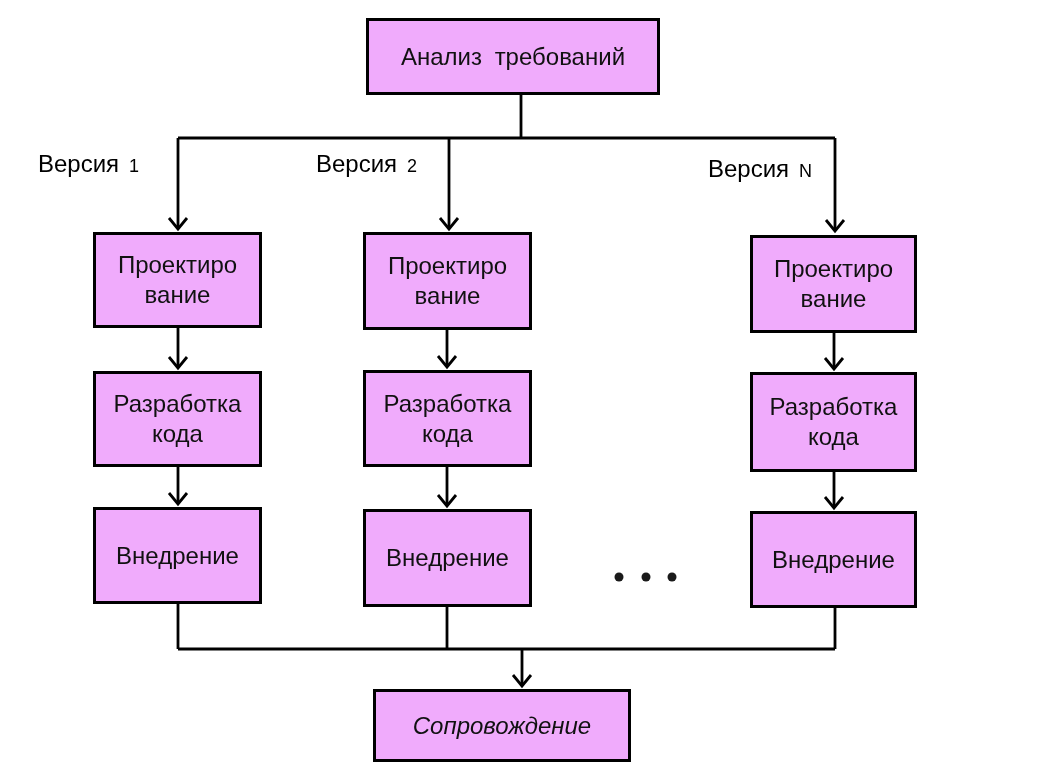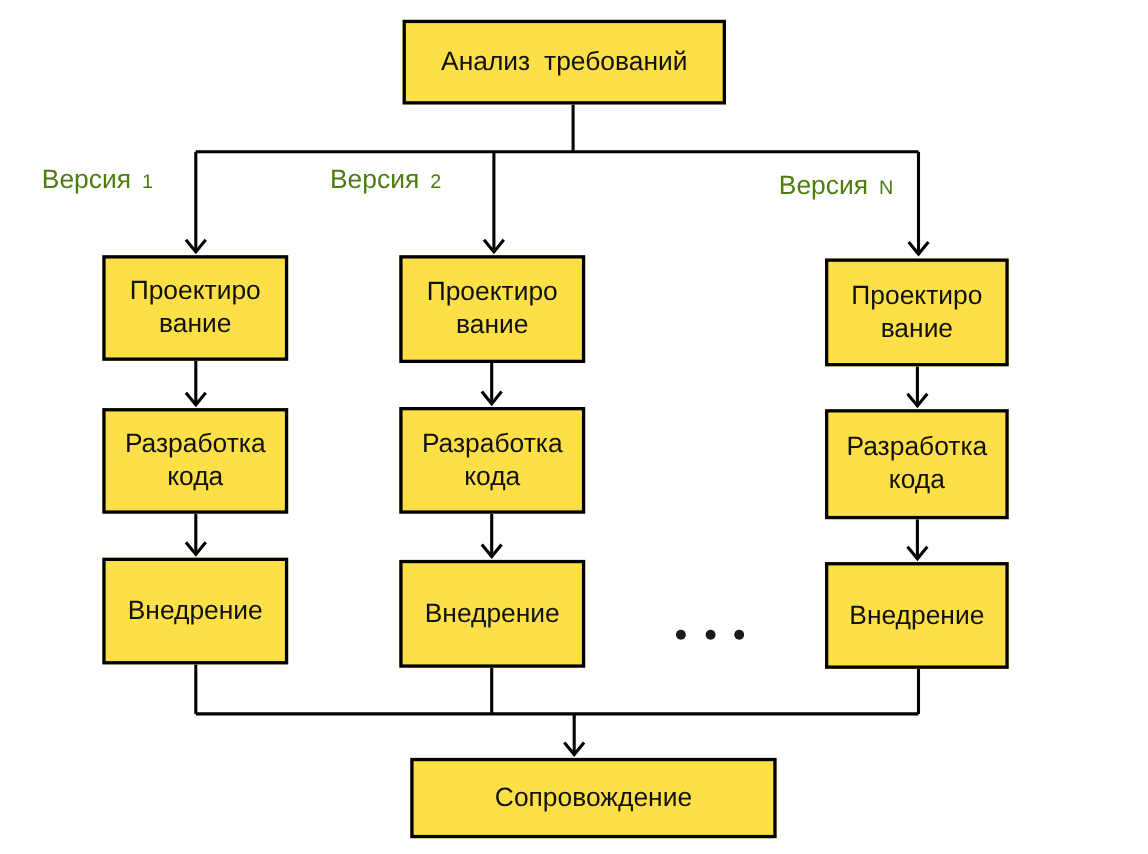--- a/index.html
+++ b/index.html
@@ -29,53 +29,53 @@
     stroke-width: 2.8;
   }
   .connector-svg circle {
     fill: #1a1a1a;
     stroke: none;
   }
   .box {
     position: absolute;
     box-sizing: border-box;
     border: 3px solid #000000;
-    background: #fde047;
+    background: #f0abfc;
     display: flex;
     align-items: center;
     justify-content: center;
     text-align: center;
     font-size: 24px;
     line-height: 1.25;
     white-space: pre-line;
     color: #111111;
   }
   .box-title       { left: 366px; top: 18px;  width: 294px; height: 77px; word-spacing: 6px; }
   .box-design-v1   { left: 93px;  top: 232px; width: 169px; height: 96px; }
   .box-code-v1     { left: 93px;  top: 371px; width: 169px; height: 96px; }
   .box-deploy-v1   { left: 93px;  top: 507px; width: 169px; height: 97px; }
   .box-design-v2   { left: 363px; top: 232px; width: 169px; height: 98px; }
   .box-code-v2     { left: 363px; top: 370px; width: 169px; height: 97px; }
   .box-deploy-v2   { left: 363px; top: 509px; width: 169px; height: 98px; }
   .box-design-v3   { left: 750px; top: 235px; width: 167px; height: 98px; }
   .box-code-v3     { left: 750px; top: 372px; width: 167px; height: 100px; }
   .box-deploy-v3   { left: 750px; top: 511px; width: 167px; height: 97px; }
-  .box-maintenance { left: 373px; top: 689px; width: 333px; height: 73px; }
+  .box-maintenance { left: 373px; top: 689px; width: 258px; height: 73px; font-style: italic; }
   .version-label {
     position: absolute;
     font-size: 24px;
-    color: #4d7c0f;
+    color: #000000;
     white-space: nowrap;
   }
   .version-label .version-num {
     font-size: 18px;
     margin-left: 10px;
   }
   .version-1 { left: 38px;  top: 150px; }
-  .version-2 { left: 300px; top: 150px; }
+  .version-2 { left: 316px; top: 150px; }
   .version-3 { left: 708px; top: 155px; }
 </style>
 </head>
 <body>
 
 <div class="canvas">
 
   <svg class="connector-svg" viewBox="0 0 1044 776" xmlns="http://www.w3.org/2000/svg">
     <defs>
       <marker id="arrowhead" markerUnits="userSpaceOnUse" markerWidth="16" markerHeight="22" viewBox="0 0 16 22" refX="13" refY="11" orient="auto">

